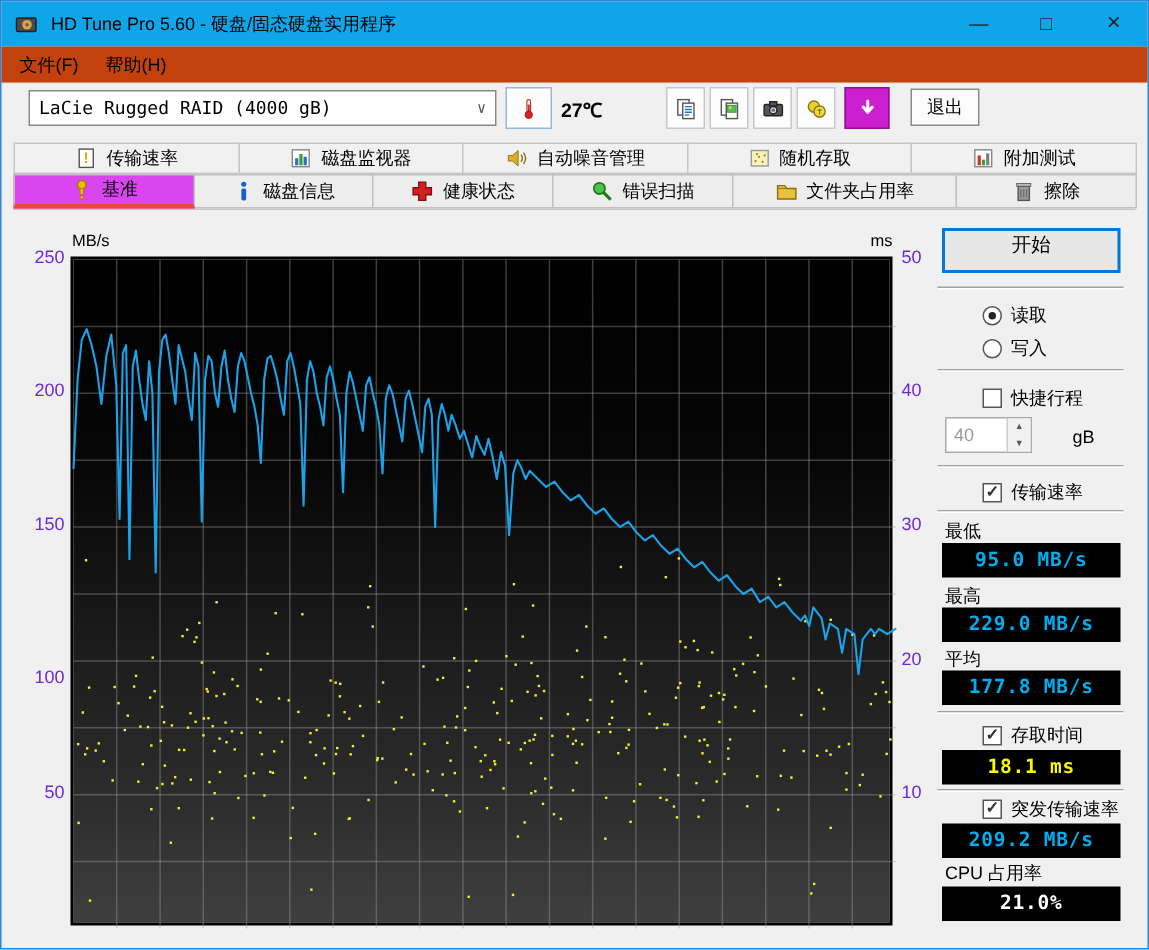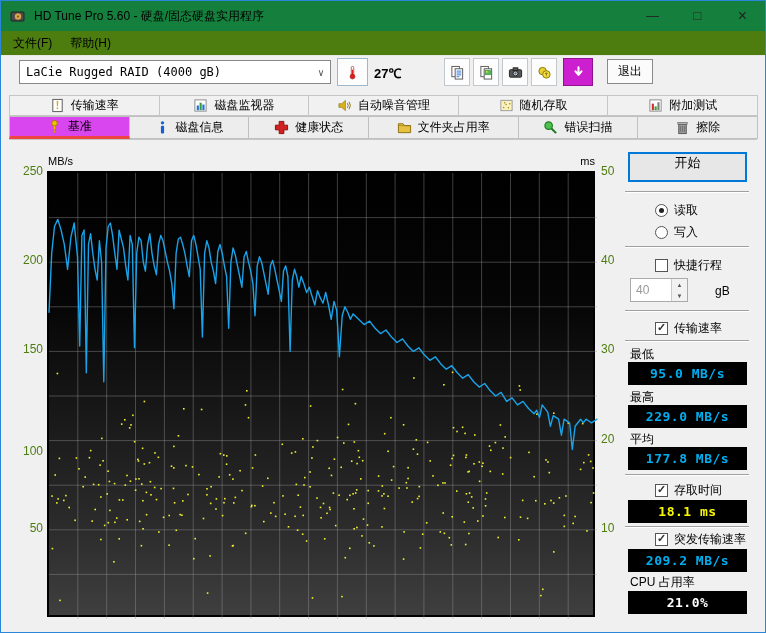--- a/index.html
+++ b/index.html
@@ -5,28 +5,28 @@
   :root{
     --accent:#2b85d8; --line:#1aa3e8; --dots:#f0f030;
     --value-cyan:#00aeef; --value-yellow:#f8f800; --value-white:#ffffff;
   }
   *{box-sizing:border-box}
   html,body{margin:0;padding:0}
   body{width:766px;height:633px;position:relative;overflow:hidden;
        font-family:"Liberation Sans",sans-serif;font-size:12px;color:#000;background:#fff}
   .window{position:absolute;inset:0;background:#f0f0f0;border:1px solid var(--accent)}
   
-  .titlebar{position:absolute;left:0;top:0;right:0;height:30px;background:#15803d;display:flex;align-items:center}
+  .titlebar{position:absolute;left:0;top:0;right:0;height:30px;background:#0ea5e9;display:flex;align-items:center}
   .app-icon{margin-left:9px;width:16px;height:16px;flex:0 0 auto}
   .title-text{margin-left:8px;font-size:12px;white-space:nowrap}
   .caption-btns{margin-left:auto;display:flex;height:30px}
   .cap-btn{width:45px;height:29px;display:flex;align-items:center;justify-content:center;font-size:13px;color:#222}
   .cap-btn.close{font-size:16px}
   
-  .menubar{position:absolute;left:0;top:30px;right:0;height:25px;background:#4d7c0f;display:flex;align-items:center;padding-left:3px;border-bottom:1px solid #e8e8e8}
+  .menubar{position:absolute;left:0;top:30px;right:0;height:25px;background:#c2410c;display:flex;align-items:center;padding-left:3px;border-bottom:1px solid #e8e8e8}
   .menu-item{padding:4px 9px}
   
   .combo{position:absolute;left:18px;top:59px;width:312px;height:24px;background:#fff;border:1px solid #888;
          display:flex;align-items:center;padding:0 6px;font-family:"DejaVu Sans Mono",monospace;font-size:12px}
   .combo .chev{margin-left:auto;color:#555;font-size:10px}
   .tool-btn{position:absolute;top:57px;height:28px;background:#fdfdfd;border:1px solid #c2c8cc;display:flex;align-items:center;justify-content:center}
   .temp-text{position:absolute;left:373px;top:63px;font-weight:bold;font-size:13px}
   .exit-btn{position:absolute;left:606px;top:58px;width:46px;height:25px;background:#fbfbfb;border:1px solid #8a8a8a;
             display:flex;align-items:center;justify-content:center;font-size:12px}
   
@@ -35,21 +35,21 @@
   .tabs2{position:absolute;left:8px;right:8px;top:115px;height:24px;display:flex;border-bottom:1px solid #c6c6c6}
   .tab2{flex:1;display:flex;align-items:center;justify-content:center;gap:6px;background:#ededed;border:1px solid #c0c0c0;margin-right:-1px}
   .tab2.selected{background:#d946ef;border-bottom:3px solid #ef4444;position:relative;z-index:2}
   .ticon{width:15px;height:15px;flex:0 0 auto}
   
   .plot{position:absolute;left:46px;top:170px;width:548px;height:446px;border:2px solid #000;
         background:linear-gradient(180deg,#000 0%,#060606 30%,#2d2d2d 82%,#3f3f3f 100%)}
   .plot svg{position:absolute;inset:0;overflow:visible}
   .grid{stroke:#9a9a9a;stroke-opacity:0.40;stroke-width:1}
   .axis-unit{position:absolute;font-size:11px;color:#000}
-  .tick{position:absolute;font-size:12px;color:#4d7c0f}
+  .tick{position:absolute;font-size:12px;color:#6d28d9}
   
   .start-btn{position:absolute;left:627px;top:151px;width:119px;height:30px;background:#e7e7e7;border:2px solid #0078d7;
              display:flex;align-items:flex-start;justify-content:center;font-size:13px}
   .hr{position:absolute;left:624px;width:124px;height:2px;border-top:1px solid #a0a0a0;border-bottom:1px solid #fff}
   .opt-row{position:absolute;left:654px;display:flex;align-items:center;gap:6px}
   .radio{width:13px;height:13px;border:1px solid #555;border-radius:50%;background:#fff;position:relative;flex:0 0 auto}
   .radio.selected::after{content:"";position:absolute;left:3px;top:3px;width:5px;height:5px;border-radius:50%;background:#222}
   .cb{width:13px;height:13px;border:1px solid #555;background:#fff;position:relative;flex:0 0 auto}
   .cb.checked::after{content:"✓";position:absolute;left:1px;top:-2px;font-size:11px;color:#333;font-weight:bold}
   .spin{position:absolute;left:629px;top:277px;width:58px;height:24px;background:#fff;border:1px solid #aaa;display:flex}
@@ -198,33 +198,33 @@
         <rect x="6.3" y="6" width="3.4" height="8.5" rx="1.2" fill="#1560d0"></rect>
       </svg>
       <span>磁盘信息</span>
     </div>
     <div class="tab2">
       <svg class="ticon" viewBox="0 0 16 16">
         <path d="M5.5 1.5h5v4h4v5h-4v4h-5v-4h-4v-5h4z" fill="#d42020" stroke="#801010"></path>
       </svg>
       <span>健康状态</span>
     </div>
+    <div class="tab2">
+      <svg class="ticon" viewBox="0 0 16 16">
+        <circle cx="6" cy="6" r="4" fill="#4ec04e" stroke="#1e7a1e" stroke-width="1.2"></circle>
+        <line x1="9" y1="9" x2="14" y2="14" stroke="#1e7a1e" stroke-width="2.2"></line>
+      </svg>
+      <span>错误扫描</span>
+    </div>
     <div class="tab2" style="flex:1.25">
       <svg class="ticon" viewBox="0 0 16 16">
         <path d="M1.5 4h5l1.5 2h6.5v7.5h-13z" fill="#e8c040" stroke="#8a6e10"></path>
         <path d="M1.5 6h13" stroke="#8a6e10" stroke-width="0.6"></path>
       </svg>
       <span>文件夹占用率</span>
-    </div>
-    <div class="tab2">
-      <svg class="ticon" viewBox="0 0 16 16">
-        <circle cx="6" cy="6" r="4" fill="#4ec04e" stroke="#1e7a1e" stroke-width="1.2"></circle>
-        <line x1="9" y1="9" x2="14" y2="14" stroke="#1e7a1e" stroke-width="2.2"></line>
-      </svg>
-      <span>错误扫描</span>
     </div>
     <div class="tab2">
       <svg class="ticon" viewBox="0 0 16 16">
         <rect x="4" y="4.5" width="8" height="10" fill="#9a9a9a" stroke="#555"></rect>
         <rect x="3" y="2.5" width="10" height="2" fill="#b8b8b8" stroke="#555" stroke-width="0.6"></rect>
         <path d="M6 6.5v6M8 6.5v6M10 6.5v6" stroke="#666" stroke-width="0.8"></path>
       </svg>
       <span>擦除</span>
     </div>
   </div>

